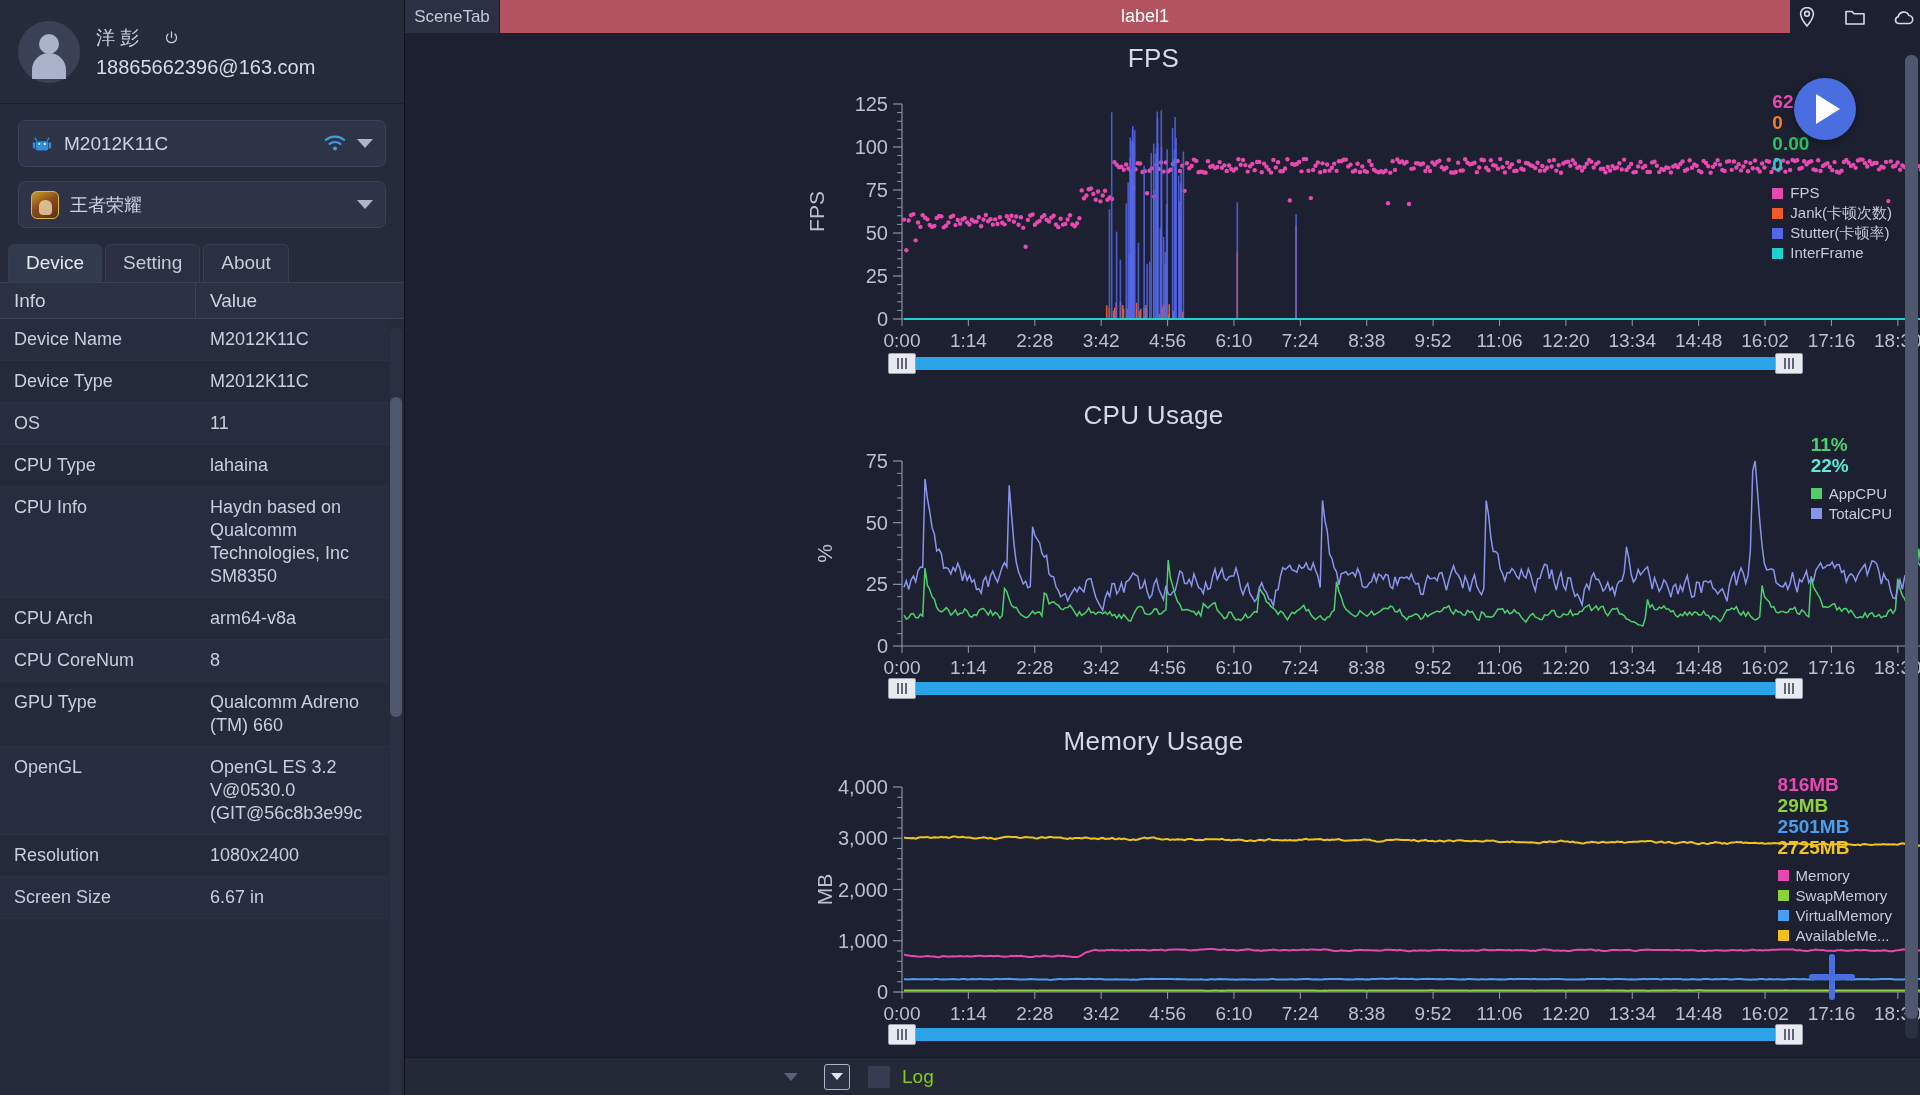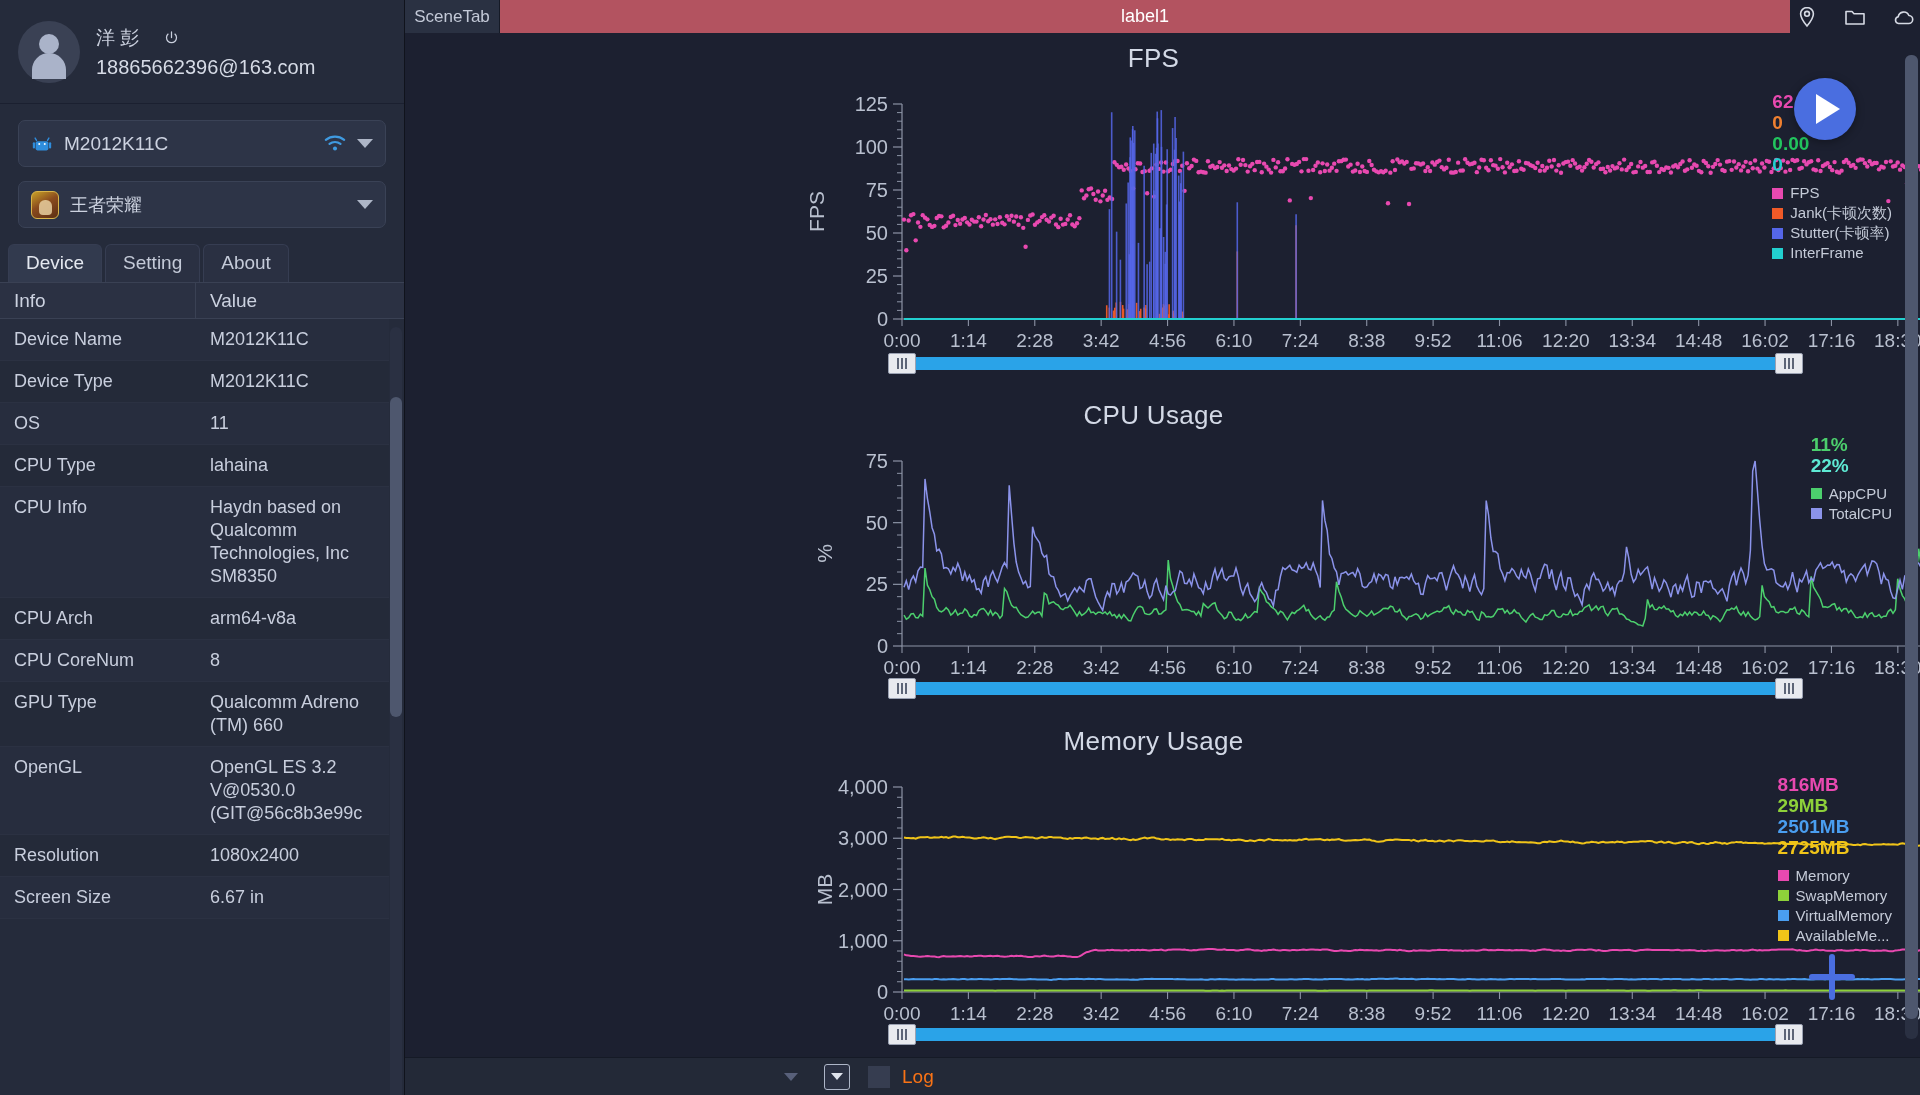--- a/index.html
+++ b/index.html
@@ -106,21 +106,21 @@
   .sw{ width:11px;height:11px; flex:0 0 11px;}
 
   .statusbar{ height:38px; background:#232937; border-top:1px solid #151a26; display:flex;
               align-items:center; flex:0 0 38px;}
   .sb-left{ width:405px; display:flex; justify-content:flex-end; align-items:center; padding-right:12px;}
   .sb-caret{ width:0;height:0;border-left:7px solid transparent;border-right:7px solid transparent;border-top:8px solid #58607a;}
   .dbtn{ width:26px;height:26px;border:1px solid #aeb6c8;border-radius:3px;display:flex;align-items:center;
          justify-content:center; margin-left:14px; cursor:pointer; background:#2b3143;}
   .dbtn .c{ width:0;height:0;border-left:6px solid transparent;border-right:6px solid transparent;border-top:7px solid #dfe3ec;}
   .logbox{ width:22px;height:22px;background:#39405400;border:1px solid #00000000;background-color:#363d50; margin-left:18px;}
-  .logtxt{ font-size:19px; color:#f97316; margin-left:12px;}
+  .logtxt{ font-size:19px; color:#84cc16; margin-left:12px;}
 </style>
 </head>
 <body>
 
 <div class="app">
 
   <div class="sidebar">
 
     <div class="acct">
       <div class="avatar">

